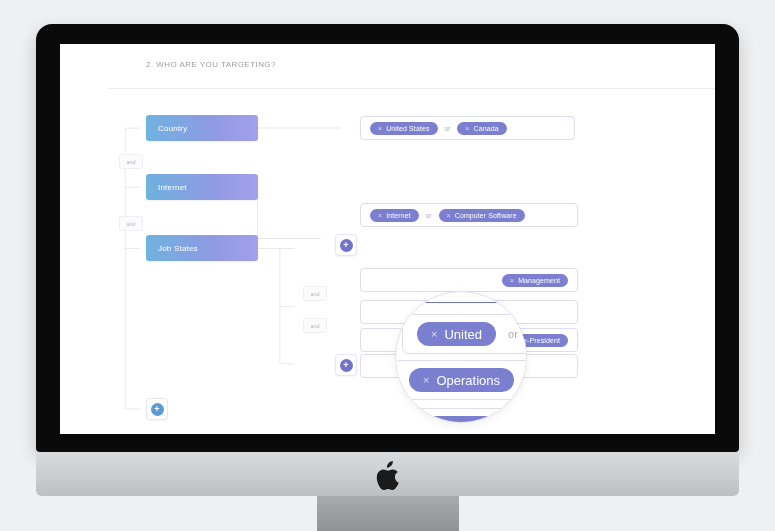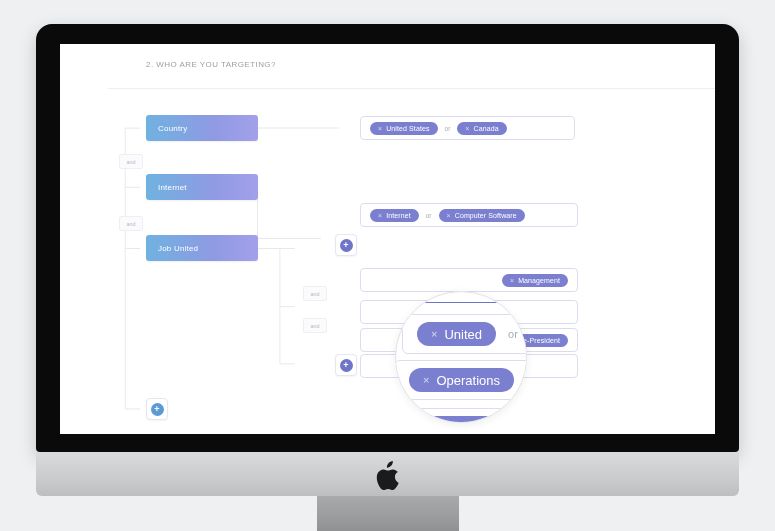--- a/index.html
+++ b/index.html
@@ -178,21 +178,21 @@
       <div class="and-label" style="left:243px;top:198px;">and</div>
       <div class="and-label" style="left:243px;top:230px;">and</div>
 
       <div class="field-chip" style="left:86px;top:27px;">
         <span>Country</span>
       </div>
       <div class="field-chip" style="left:86px;top:86px;">
         <span>Internet</span>
       </div>
       <div class="field-chip" style="left:86px;top:147px;">
-        <span>Job United</span>
+        <span>Job States</span>
       </div>
 
       <div class="value-box" style="left:300px;top:28px;width:215px;">
         <span class="pill">
           <span class="x">×</span>
           <span>United States</span>
         </span>
         <span class="or">or</span>
         <span class="pill">
           <span class="x">×</span>

